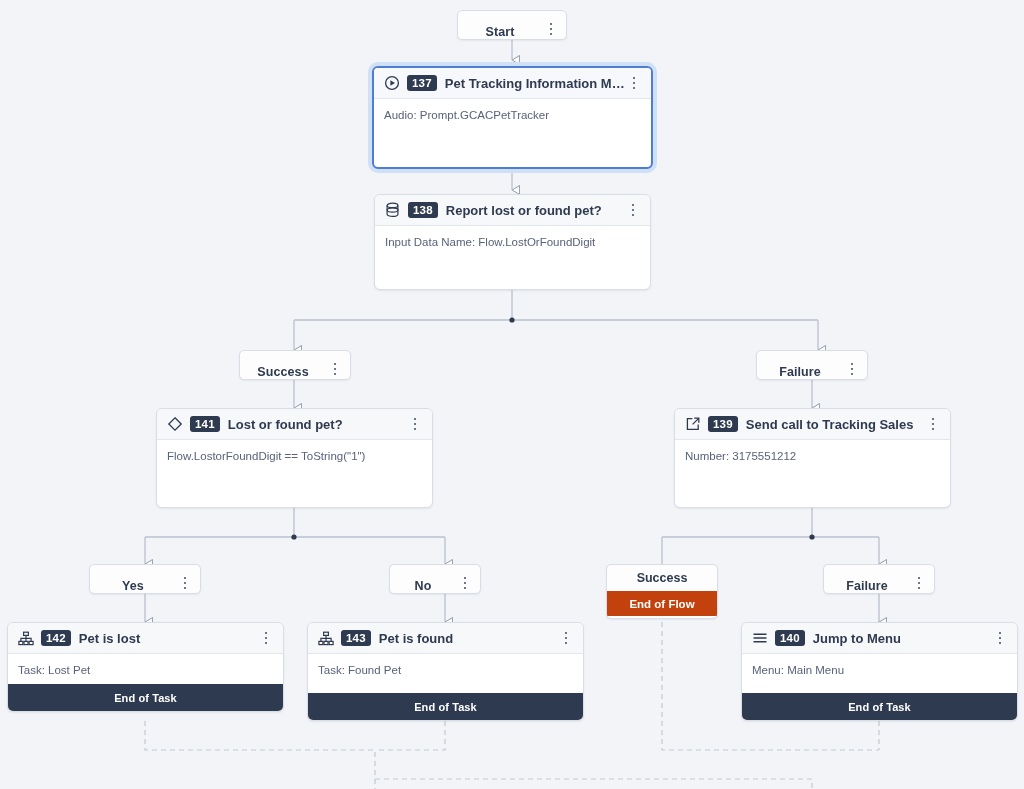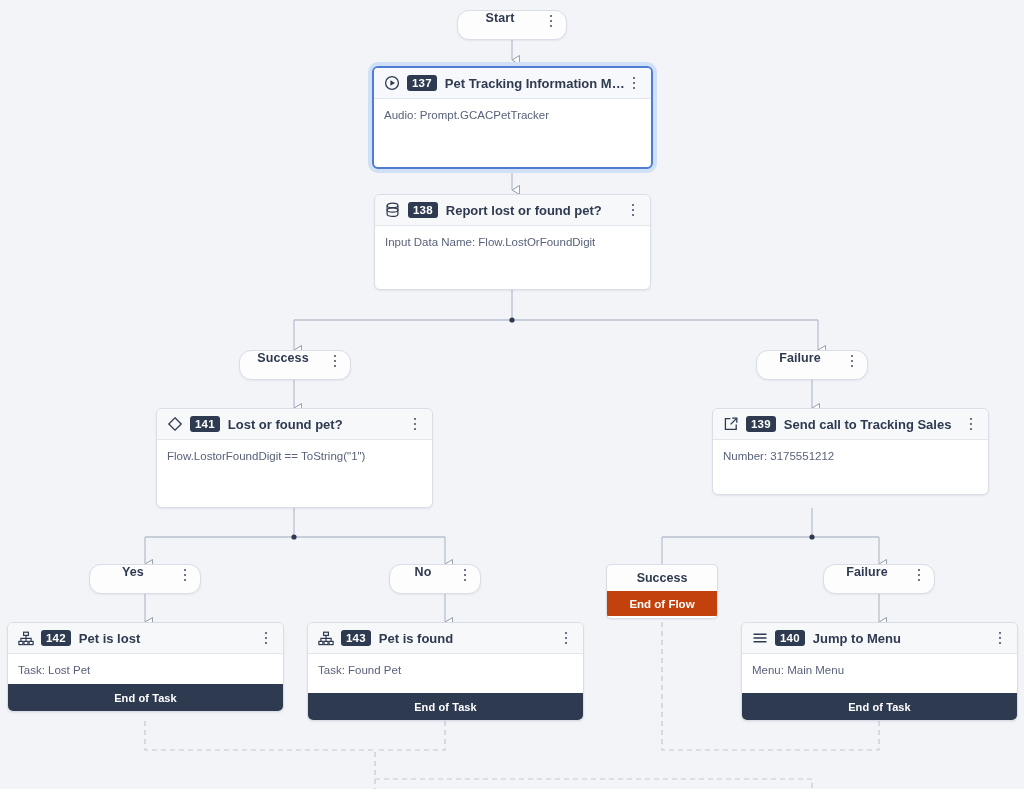--- a/index.html
+++ b/index.html
@@ -12,23 +12,23 @@
     color:#2e3a4f;
   }
   #canvas{position:absolute;inset:0;}
   #wires{position:absolute;left:0;top:0;width:1024px;height:789px;pointer-events:none;}
 
   
   .pill{
     position:absolute;
     background:#fdfdfe;
     border:1px solid #d8dde6;
-    border-radius:12px;
+    border-radius:5px;
     box-sizing:border-box;
-    display:flex;align-items:flex-start;justify-content:center;
+    display:flex;align-items:flex-end;justify-content:center;
     box-shadow:0 1px 2px rgba(40,50,70,.07);
     z-index:3;
   }
   .pill .ptext{
     font-size:12.5px;font-weight:bold;color:#2e3a4f;
     letter-spacing:.1px;
     flex:1;text-align:center;
   }
   .kebab{
     width:18px;height:20px;margin-right:6px;
@@ -251,21 +251,21 @@
       <span class="ctitle">Lost or found pet?</span>
       <span class="kebab">
           <i></i>
           <i></i>
           <i></i>
         </span>
     </div>
     <div class="card-body">Flow.LostorFoundDigit == ToString("1")</div>
   </div>
 
-  <div class="card" style="left:712px;top:408px;width:277px;height:87px;">
+  <div class="card" style="left:674px;top:408px;width:277px;height:100px;">
     <div class="card-head">
       <span class="nicon">
         <svg width="16" height="16" viewBox="0 0 16 16">
           <path d="M7.4,2.6 L2.4,2.6 L2.4,13.4 L13.2,13.4 L13.2,8.4" fill="none" stroke="#2e3a4f" stroke-width="1.3"></path>
           <path d="M9.2,2.2 L13.8,2.2 L13.8,6.8" fill="none" stroke="#2e3a4f" stroke-width="1.3"></path>
           <path d="M13.6,2.4 L7.6,8.4" fill="none" stroke="#2e3a4f" stroke-width="1.3"></path>
         </svg>
       </span>
       <span class="badge">139</span>
       <span class="ctitle">Send call to Tracking Sales</span>

